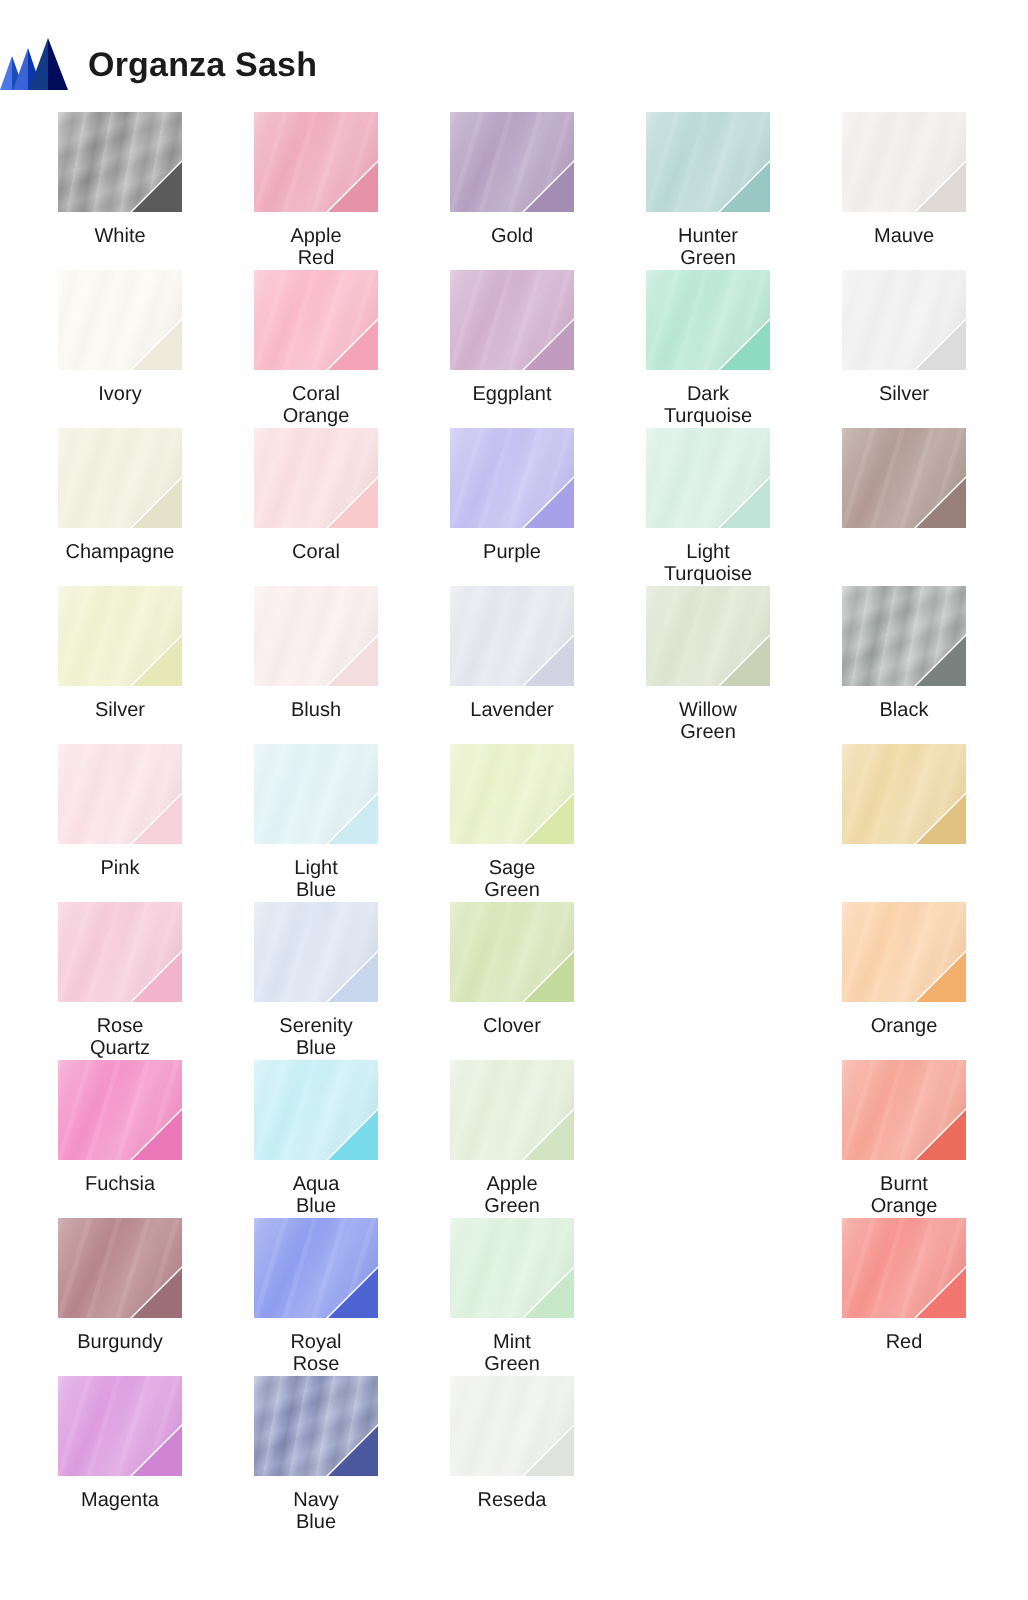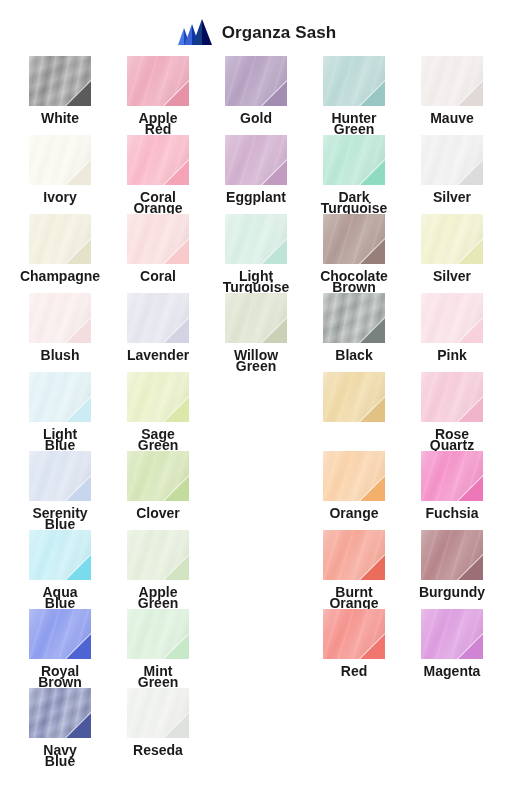--- a/index.html
+++ b/index.html
@@ -17,21 +17,21 @@
     position: relative;
     width: 514px;
     height: 800px;
     background: #ffffff;
   }
 
   
   .header {
     display: flex;
     align-items: center;
-    justify-content: center;
+    justify-content: flex-start;
     gap: 8px;
     height: 56px;
     padding-top: 8px;
     box-sizing: border-box;
   }
   .logo-mark {
     display: block;
     width: 36px;
     height: 26px;
     flex: 0 0 auto;
@@ -114,22 +114,22 @@
   }
   .swatch.textured .wrinkle {
     opacity: 1;
     background:
       repeating-linear-gradient(100deg, rgba(255,255,255,0.30) 0px, rgba(255,255,255,0.02) 4px, rgba(0,0,0,0.10) 8px, rgba(255,255,255,0.16) 13px),
       repeating-linear-gradient(162deg, rgba(255,255,255,0.12) 0px, rgba(0,0,0,0.07) 7px, rgba(255,255,255,0.10) 15px);
   }
 
   .label {
     margin-top: 7px;
-    font-size: 14px;
-    font-weight: bold;
+    font-size: 10px;
+    font-weight: normal;
     color: #1a1a1a;
     text-align: center;
     line-height: 11px;
     width: 90px;
     white-space: pre-line;
   }
 </style>
 </head>
 <body>
 
@@ -291,20 +291,32 @@
           <div class="sheen"></div>
           <div class="fold">
             <div class="back"></div>
             <div class="under" style="background: rgb(247, 198, 200);"></div>
           </div>
         </div>
         <div class="label">Coral</div>
       </div>
       <div class="cell">
         <div class="swatch">
+          <div class="face" style="background: rgb(194, 189, 242);"></div>
+          <div class="wrinkle"></div>
+          <div class="sheen"></div>
+          <div class="fold">
+            <div class="back"></div>
+            <div class="under" style="background: rgb(160, 154, 230);"></div>
+          </div>
+        </div>
+        <div class="label">Purple</div>
+      </div>
+      <div class="cell">
+        <div class="swatch">
           <div class="face" style="background: rgb(217, 240, 230);"></div>
           <div class="wrinkle"></div>
           <div class="sheen"></div>
           <div class="fold">
             <div class="back"></div>
             <div class="under" style="background: rgb(183, 226, 211);"></div>
           </div>
         </div>
         <div class="label">Light
 Turquoise</div>
@@ -312,22 +324,20 @@
       <div class="cell">
         <div class="swatch">
           <div class="face" style="background: rgb(176, 152, 145);"></div>
           <div class="wrinkle"></div>
           <div class="sheen"></div>
           <div class="fold">
             <div class="back"></div>
             <div class="under" style="background: rgb(142, 117, 110);"></div>
           </div>
         </div>
-        <div class="label">Chocolate
-Brown</div>
       </div>
       <div class="cell">
         <div class="swatch">
           <div class="face" style="background: rgb(242, 243, 207);"></div>
           <div class="wrinkle"></div>
           <div class="sheen"></div>
           <div class="fold">
             <div class="back"></div>
             <div class="under" style="background: rgb(228, 230, 178);"></div>
           </div>
@@ -552,21 +562,21 @@
         <div class="swatch">
           <div class="face" style="background: rgb(139, 155, 240);"></div>
           <div class="wrinkle"></div>
           <div class="sheen"></div>
           <div class="fold">
             <div class="back"></div>
             <div class="under" style="background: rgb(63, 87, 207);"></div>
           </div>
         </div>
         <div class="label">Royal
-Brown</div>
+Rose</div>
       </div>
       <div class="cell">
         <div class="swatch">
           <div class="face" style="background: rgb(221, 242, 221);"></div>
           <div class="wrinkle"></div>
           <div class="sheen"></div>
           <div class="fold">
             <div class="back"></div>
             <div class="under" style="background: rgb(194, 230, 196);"></div>
           </div>

